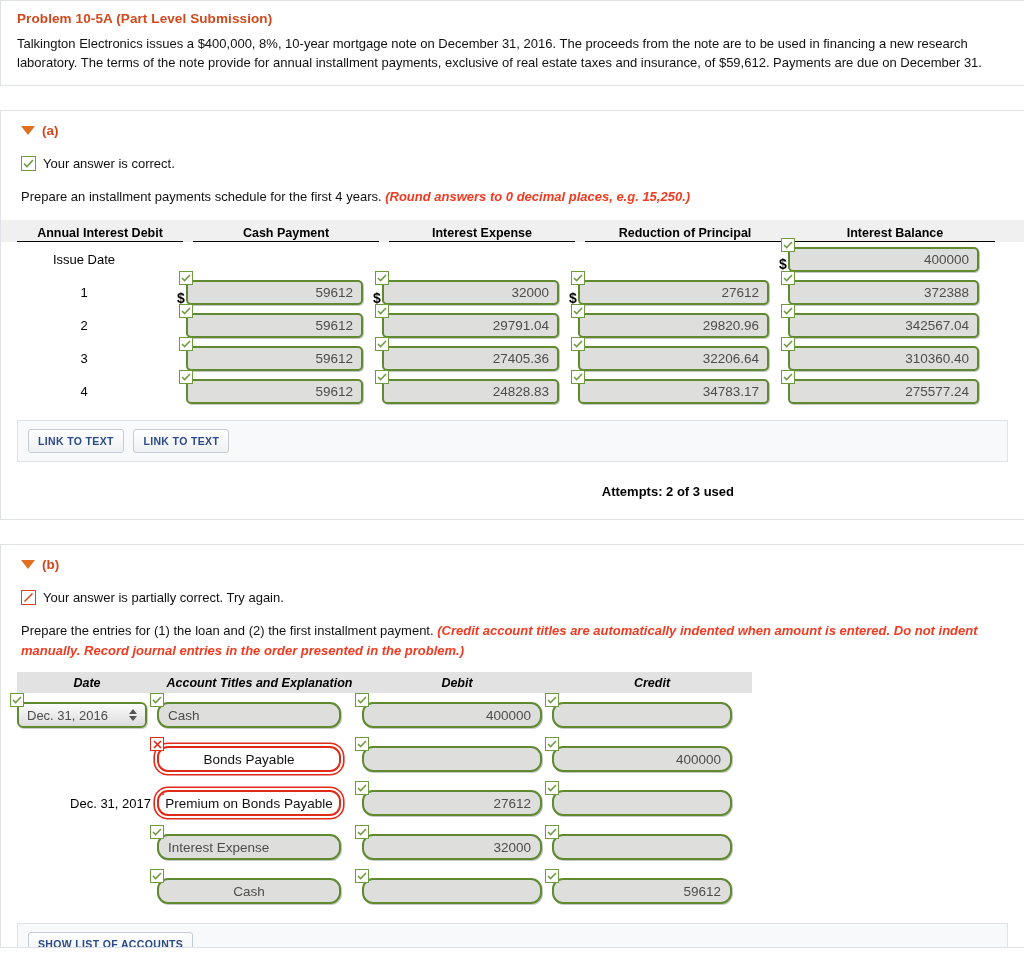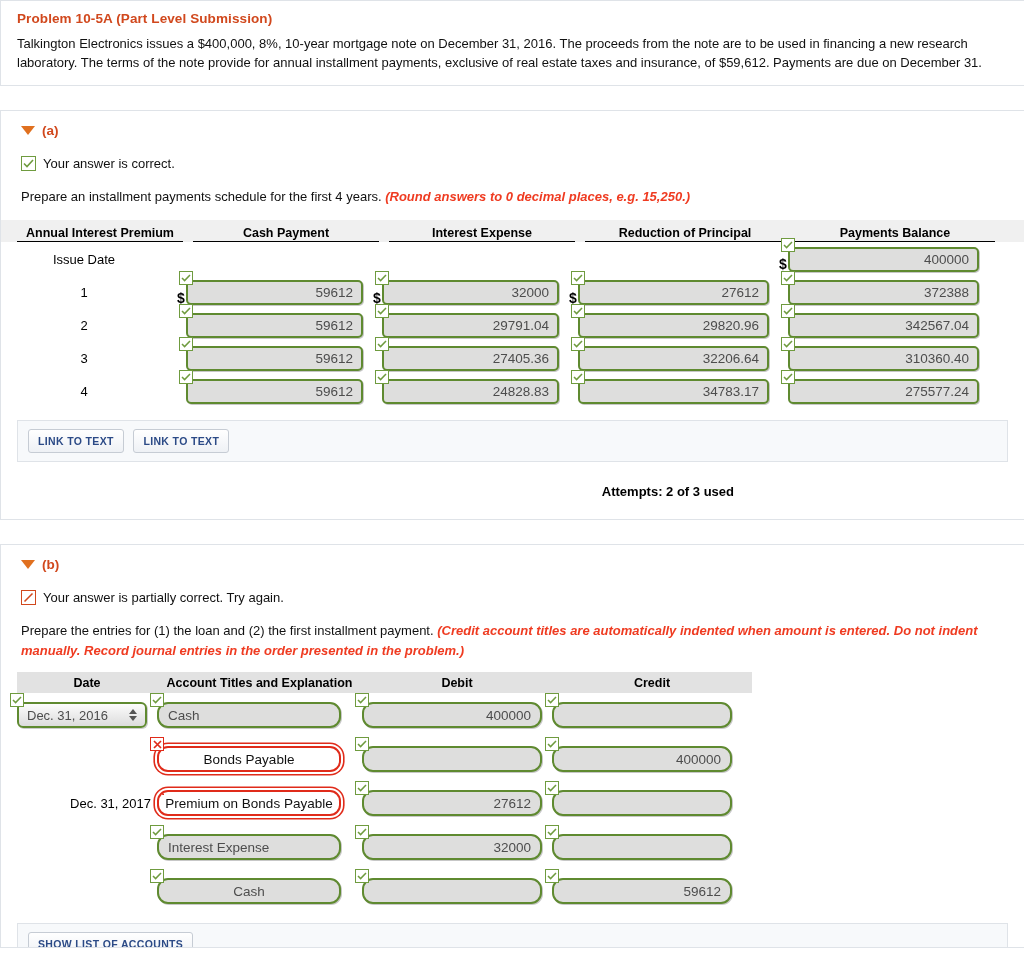--- a/index.html
+++ b/index.html
@@ -224,20 +224,21 @@
 
   
   .jrnl { padding:12px 0 0 0; }
   .jrnl-head {
     display:flex;
     width:735px;
     margin-left:16px;
     background:#e2e2e2;
     height:21px;
     align-items:center;
+    font-style:italic;
   }
   .jrnl-head .col{
     font-weight:bold;
     font-size:12.5px;
     text-align:center;
     white-space:nowrap;
   }
   .j0{ width:140px; }
   .j1{ width:205px; }
   .j2{ width:190px; }
@@ -347,25 +348,25 @@
     </div>
 
     <div class="instr">
       <span>Prepare an installment payments schedule for the first 4 years.</span>
       <span class="hint">(Round answers to 0 decimal places, e.g. 15,250.)</span>
     </div>
 
     <div class="sched">
 
       <div class="sched-head">
-        <div class="col c0">Annual Interest Premium</div>
+        <div class="col c0">Annual Interest Debit</div>
         <div class="col c1">Cash Payment</div>
         <div class="col c2">Interest Expense</div>
         <div class="col c3">Reduction of Principal</div>
-        <div class="col c4">Payments Balance</div>
+        <div class="col c4">Interest Balance</div>
       </div>
 
       <div class="sched-row first">
         <div class="rowlabel">Issue Date</div>
         <div class="cellwrap w1"></div>
         <div class="cellwrap w2"></div>
         <div class="cellwrap w3"></div>
         <div class="cellwrap w4">
           <span class="dollar">$</span>
           <div class="fld">

